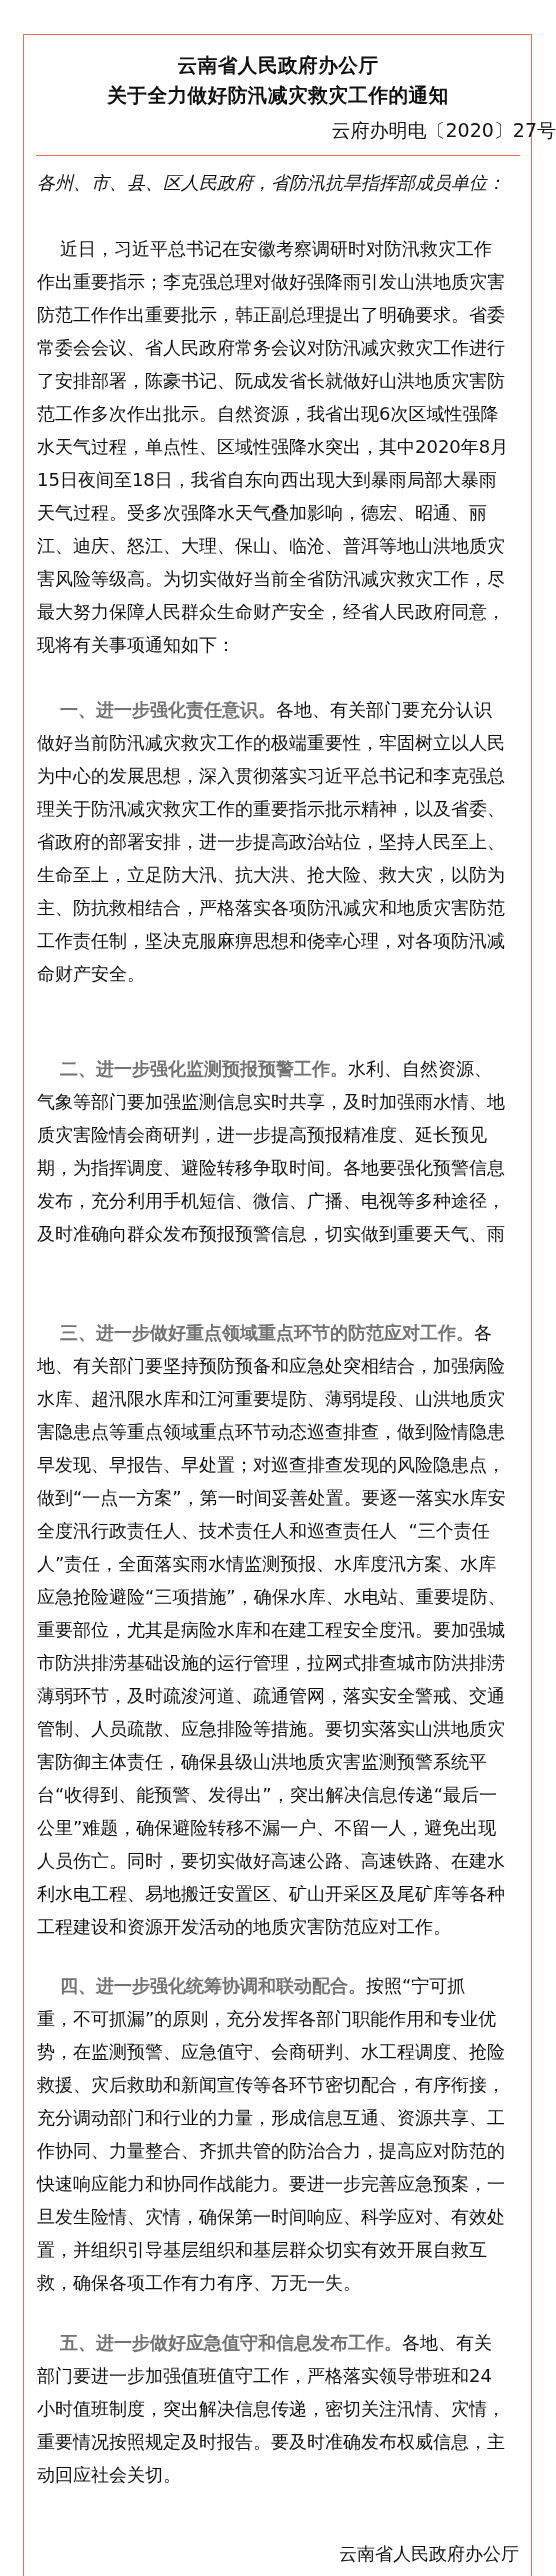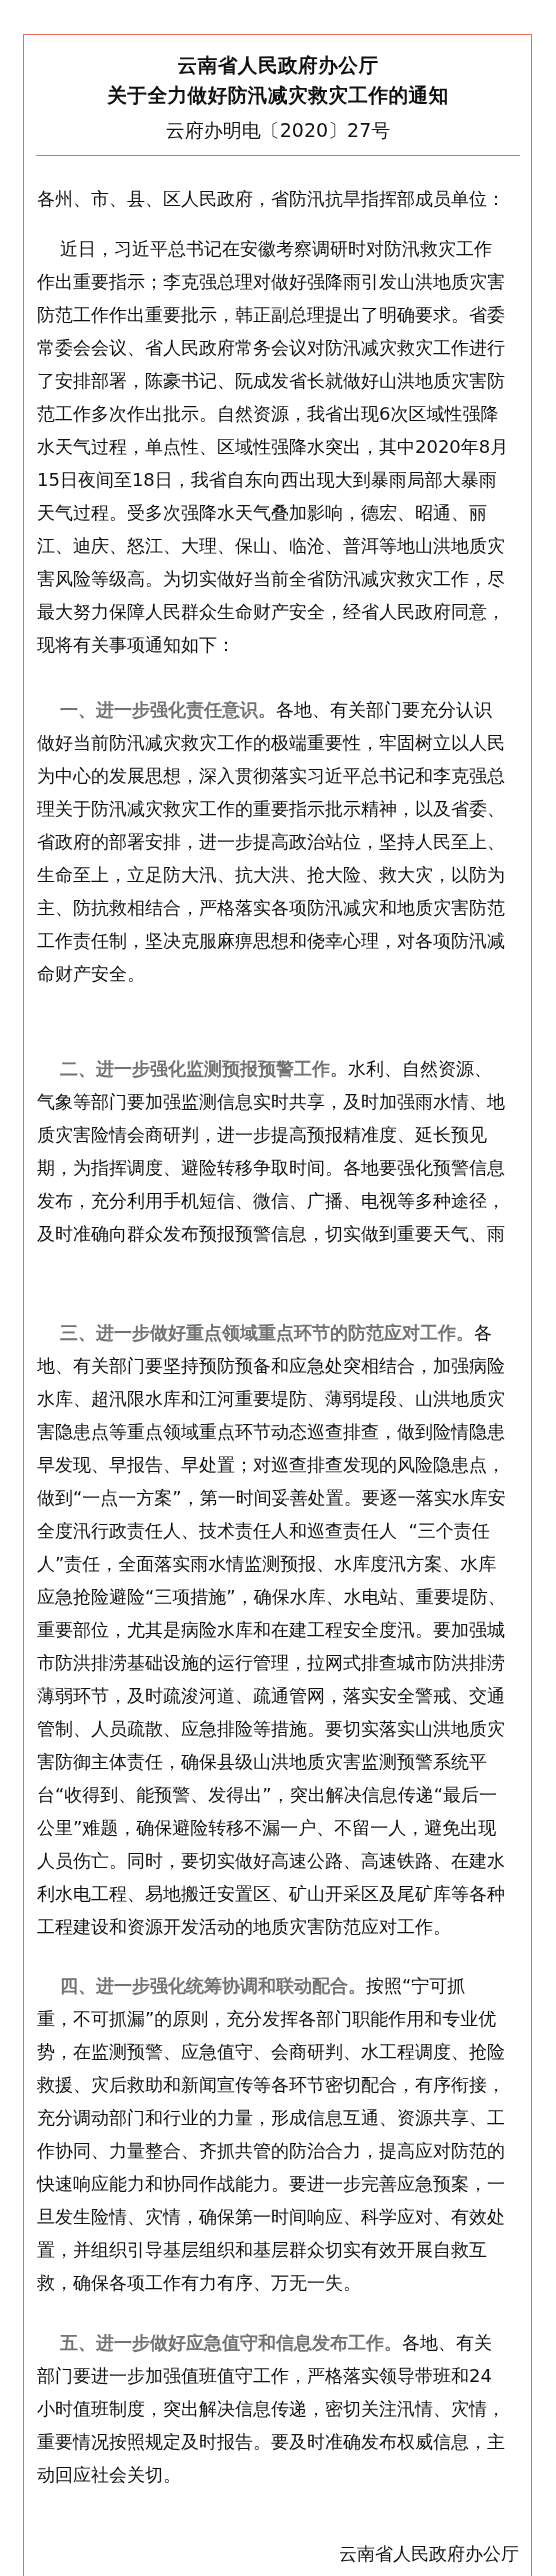--- a/index.html
+++ b/index.html
@@ -2,39 +2,39 @@
 <html style="font-size:8.2px"><head>
 <meta charset="utf-8">
 <style>
   html, body { margin:0; padding:0; background:#ffffff; }
   body { width:556px; height:2657px; position:relative; overflow:hidden;
          font-family:"DejaVu Sans","Liberation Sans",sans-serif; color:#111111; }
   .frame { position:absolute; left:23px; top:34px; width:509px; height:2581px;
            border:1px solid #f06a55; box-sizing:border-box; }
   .title { position:absolute; left:0; width:556px; text-align:center; font-weight:bold;
            font-size:19.6px; line-height:26px; letter-spacing:0.5px; color:#111; }
-  .docnum { position:absolute; left:0; width:556px; text-align:center; font-size:19px; line-height:26px; color:#111; }
+  .docnum { position:absolute; left:0; width:556px; text-align:right; font-size:19px; line-height:26px; color:#111; }
   .rule { position:absolute; left:36px; top:155px; width:484px; height:1px; background:#f06a55; }
   .para { position:absolute; left:37px; width:484px; font-size:18px; line-height:33px; }
   .line { display:block; height:33px; white-space:pre; overflow:visible; }
   .heading { color:#737373; font-weight:bold; }
   .sign { position:absolute; right:37px; text-align:right; font-size:18px; line-height:26px; white-space:pre; }
 </style>
 </head>
 <body>
 
 <div class="frame"></div>
 
 <div class="title" style="top:53px;">云南省人民政府办公厅</div>
 <div class="title" style="top:83px;">关于全力做好防汛减灾救灾工作的通知</div>
 <div class="docnum" style="top:117px;">云府办明电〔2020〕27号</div>
 
 <div class="rule"></div>
 
-<div class="para" style="top:182px;">
+<div class="para" style="top:166px;font-style:italic;">
   <span class="line">各州、市、县、区人民政府，省防汛抗旱指挥部成员单位：</span>
 </div>
 
 <div class="para" id="intro" style="top:232px;">
     <span class="line">    近日，习近平总书记在安徽考察调研时对防汛救灾工作</span>
     <span class="line">作出重要指示；李克强总理对做好强降雨引发山洪地质灾害</span>
     <span class="line">防范工作作出重要批示，韩正副总理提出了明确要求。省委</span>
     <span class="line">常委会会议、省人民政府常务会议对防汛减灾救灾工作进行</span>
     <span class="line">了安排部署，陈豪书记、阮成发省长就做好山洪地质灾害防</span>
     <span class="line">范工作多次作出批示。自然资源，我省出现6次区域性强降</span>

